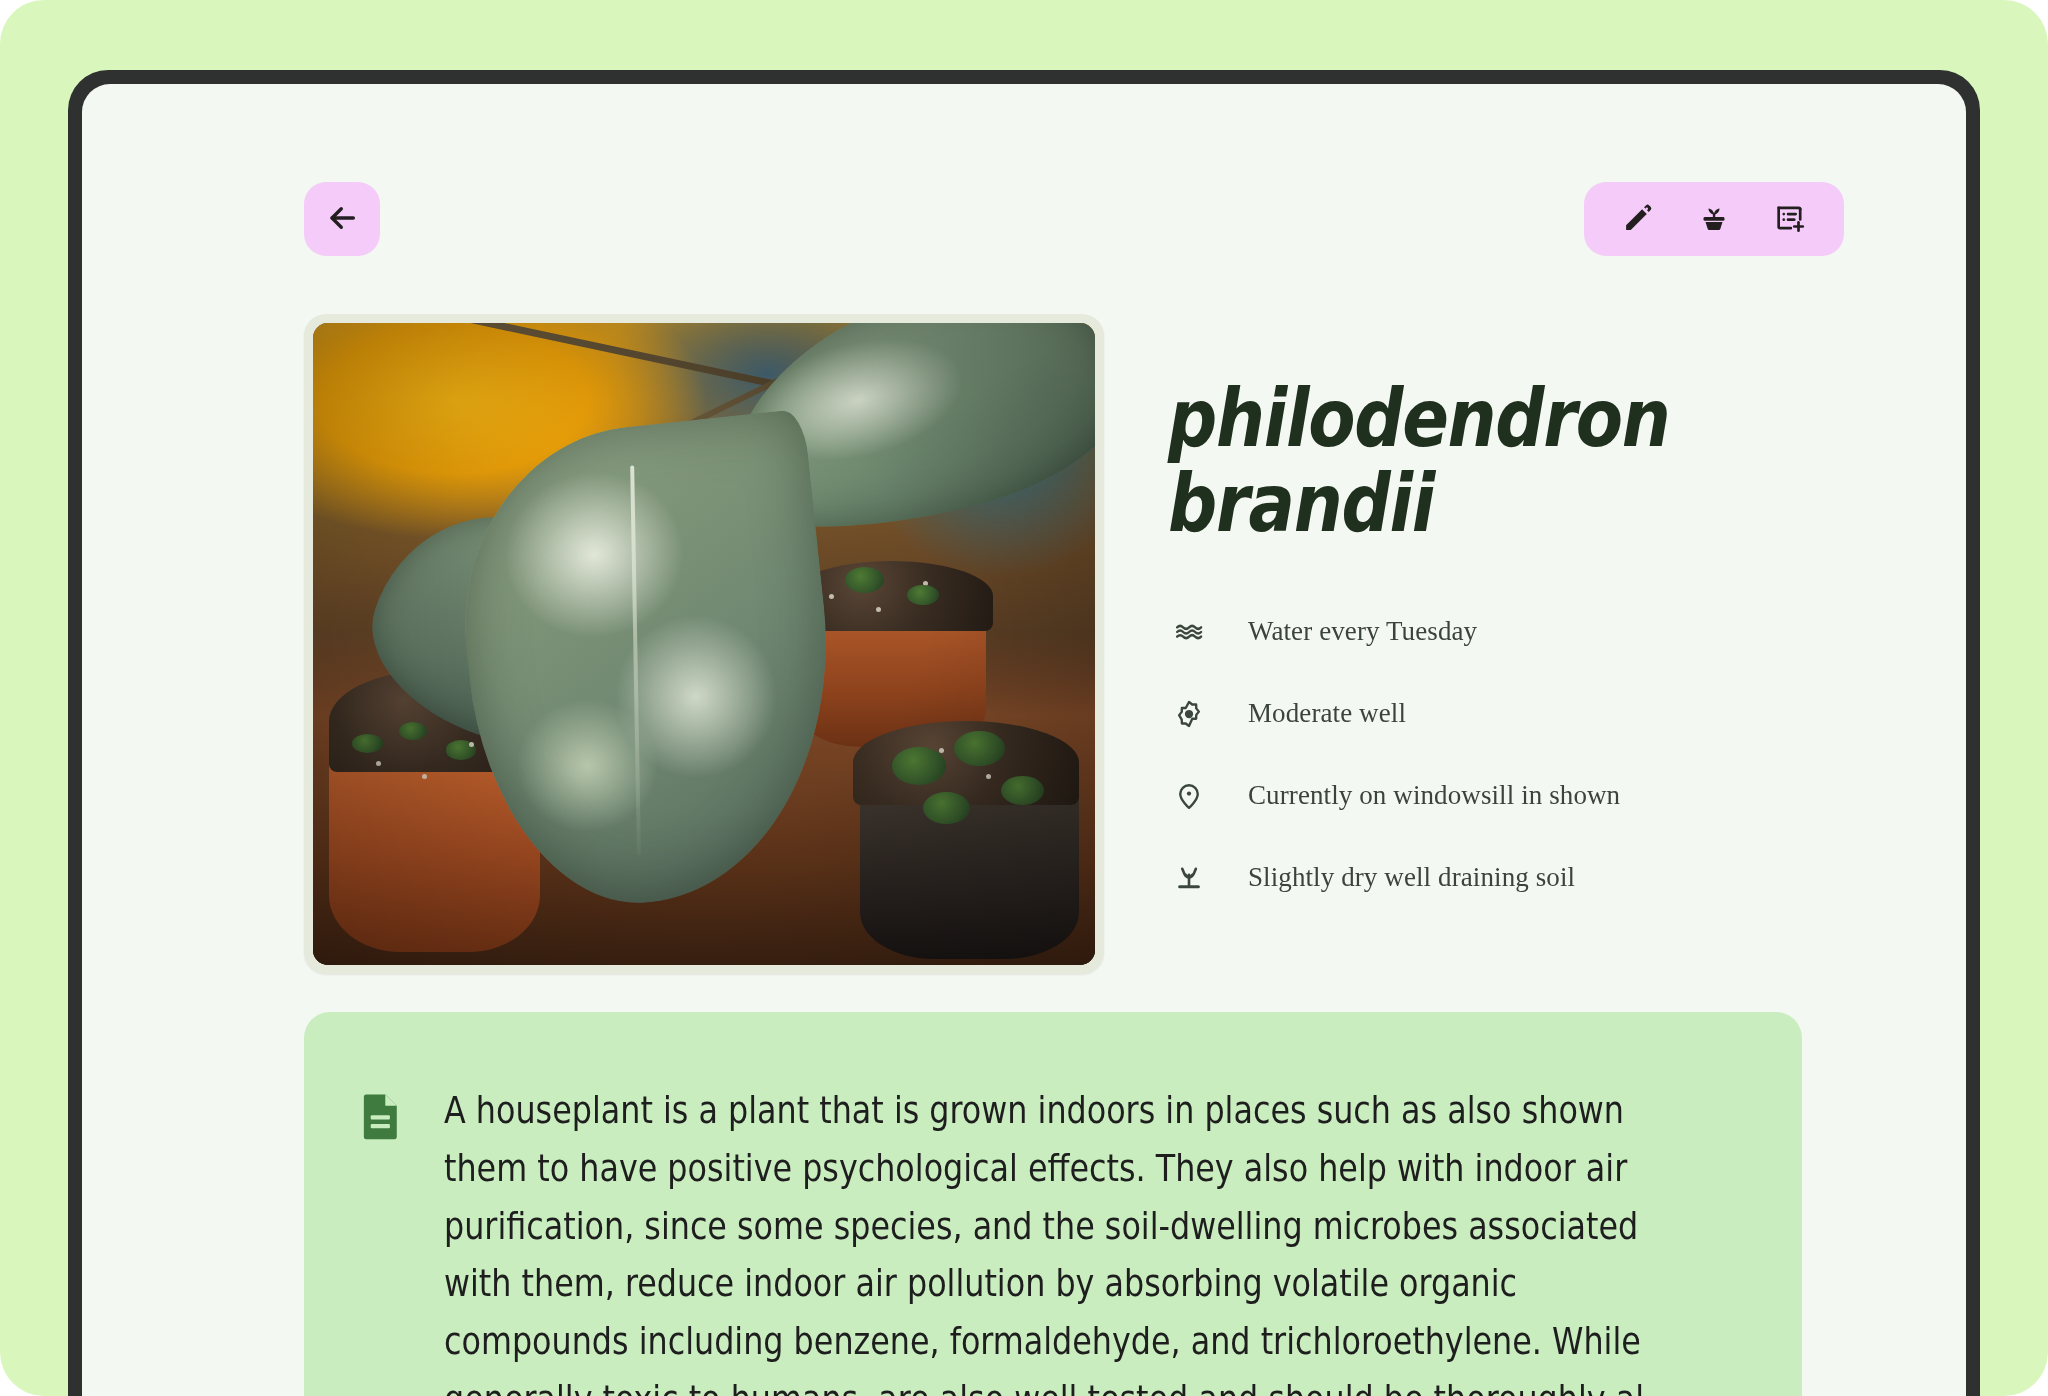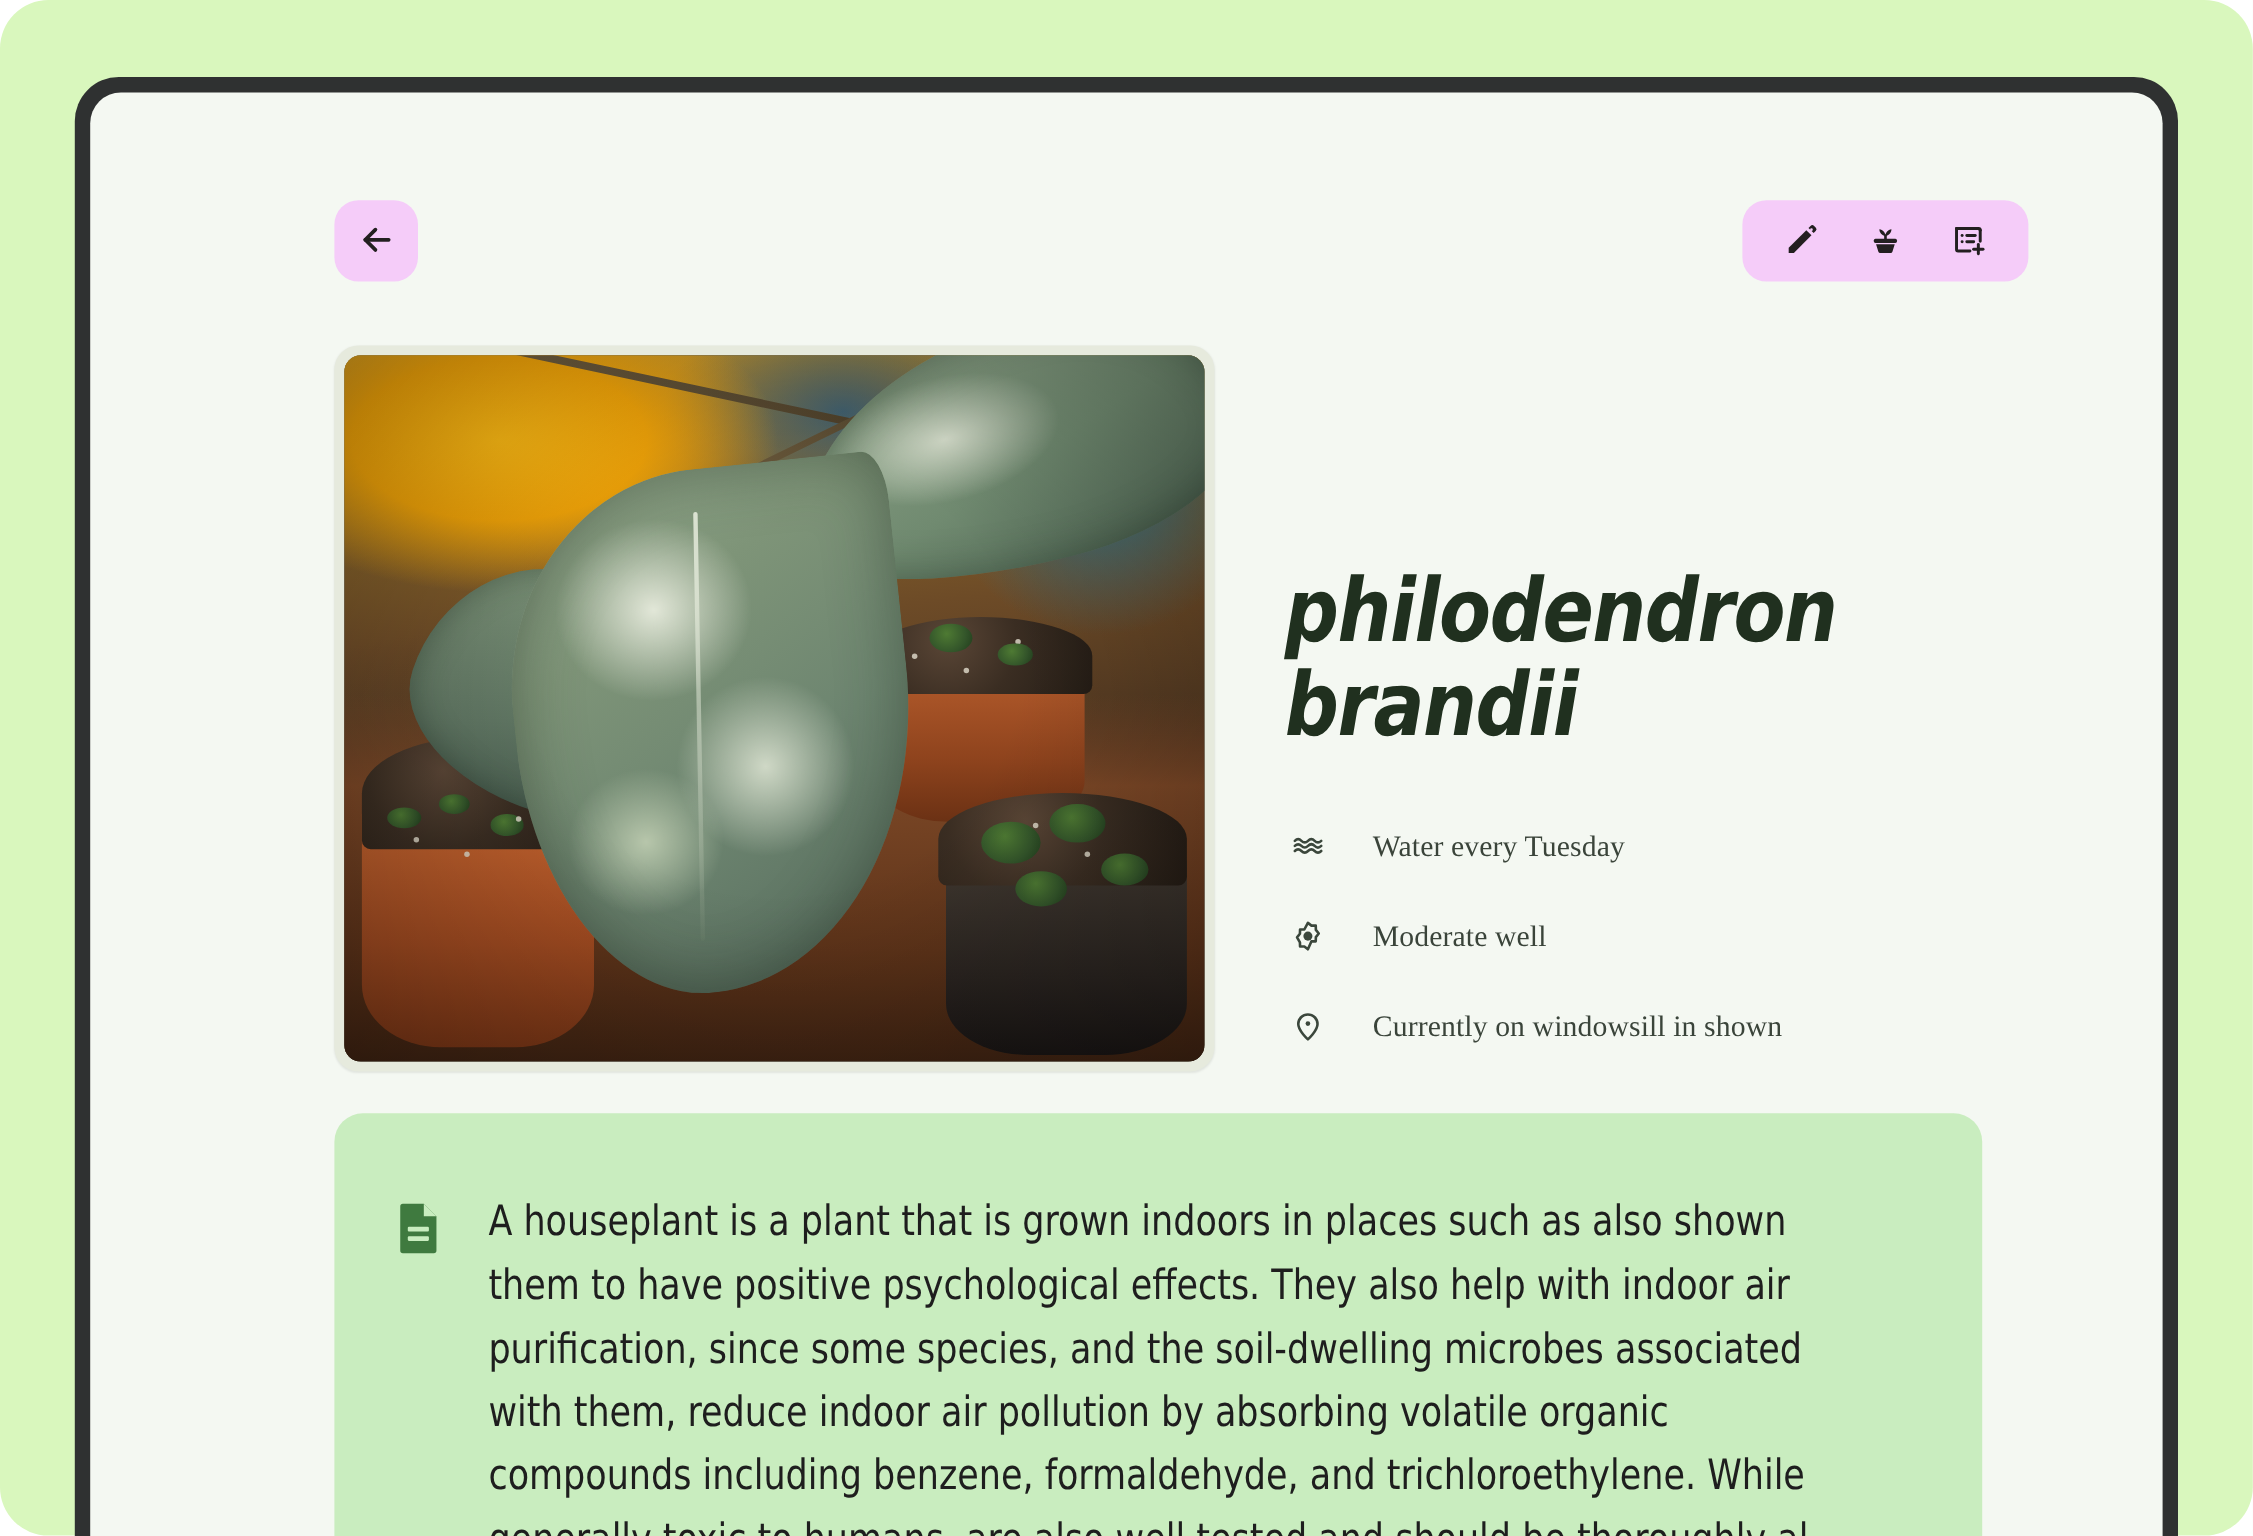--- a/index.html
+++ b/index.html
@@ -95,21 +95,21 @@
     cursor: pointer;
   }
 
   
   .hero {
     position: absolute;
     left: 0;
     top: 230px;
     width: 100%;
     display: flex;
-    align-items: flex-end;
+    align-items: center;
   }
 
   .photo-frame {
     margin-left: 222px;
     width: 800px;
     height: 660px;
     background: #e6eadd;
     border-radius: 22px;
     padding: 9px;
     flex: none;
@@ -438,20 +438,33 @@
           <li class="attr-row">
             <span class="attr-icon">
               <svg width="30" height="30" viewBox="0 0 24 24" fill="none" stroke="currentColor" stroke-width="1.9" stroke-linecap="round" stroke-linejoin="round">
                 <path d="M12 21.5s7-6.2 7-11.1a7 7 0 1 0-14 0c0 4.9 7 11.1 7 11.1z"></path>
                 <circle cx="12" cy="10" r="1.7" fill="currentColor" stroke="none"></circle>
               </svg>
             </span>
             <span class="attr-label">Currently on windowsill in shown</span>
           </li>
 
+          <li class="attr-row">
+            <span class="attr-icon">
+              <svg width="30" height="30" viewBox="0 0 24 24" fill="none" stroke="currentColor" stroke-width="2.1" stroke-linecap="round">
+                <path d="M12 19V9.5"></path>
+                <path d="M12 12.5C12 9.9 9.9 7.8 7.3 7.8c0 2.6 2.1 4.7 4.7 4.7z" fill="currentColor" stroke="none"></path>
+                <path d="M12 12.5c0-2.6 2.1-4.7 4.7-4.7 0 2.6-2.1 4.7-4.7 4.7z" fill="currentColor" stroke="none"></path>
+                <path d="M8.2 8.4 6.6 4.6"></path>
+                <path d="M15.9 8.4l1.6-3.8"></path>
+                <path d="M4.5 19h15" stroke-width="2.4"></path>
+              </svg>
+            </span>
+            <span class="attr-label">Slightly dry well draining soil</span>
+          </li>
 
         </ul>
       </div>
     </div>
 
     <div class="desc-card">
       <span class="desc-icon">
         <svg width="42" height="48" viewBox="0 0 24 28" fill="currentColor">
           <path d="M3.4 1.4h11.1L21.2 8v18.2a1.4 1.4 0 0 1-1.4 1.4H3.4A1.4 1.4 0 0 1 2 26.2V2.8a1.4 1.4 0 0 1 1.4-1.4z"></path>
           <path d="M14.5 1.4 21.2 8h-6.7V1.4z" fill="#c9edbf"></path>

